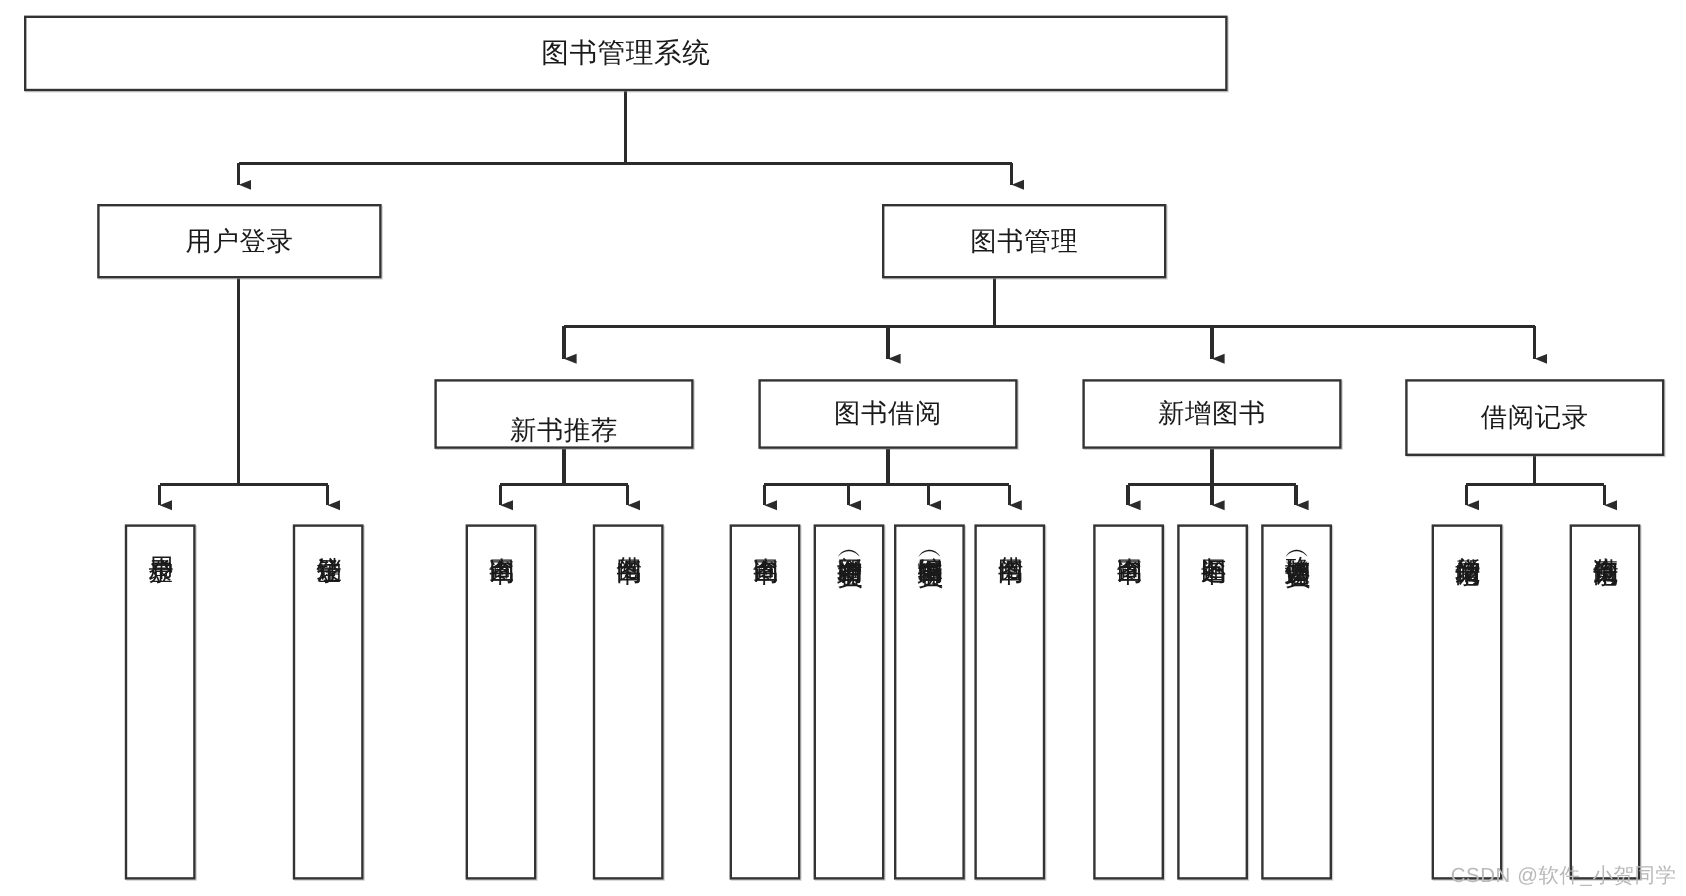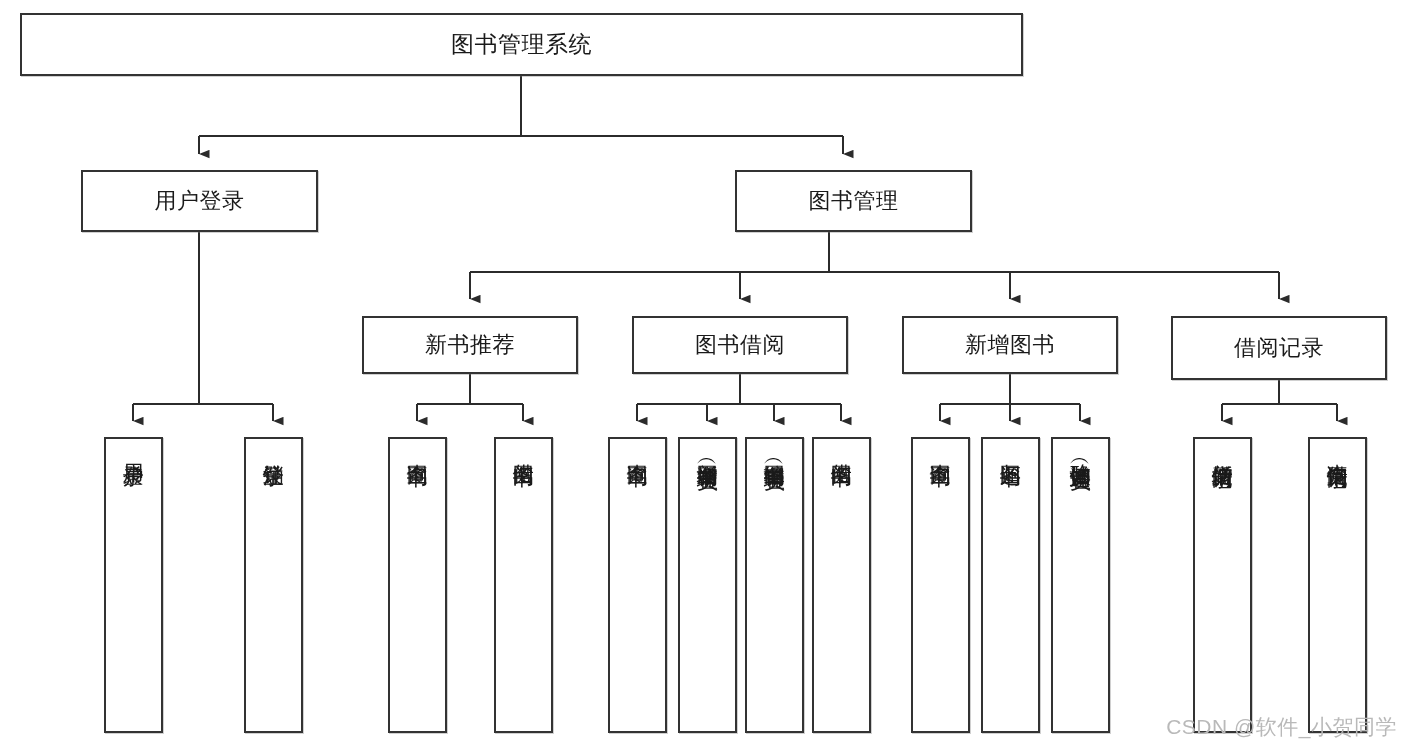--- a/index.html
+++ b/index.html
@@ -62,21 +62,21 @@
     text-orientation: upright;
     font-size: 21px;
     line-height: 1.12;
     letter-spacing: 1px;
     white-space: nowrap;
   }
   #watermark {
     position: absolute;
     right: 8px;
     bottom: 6px;
-    font-size: 21px;
+    font-size: 17px;
     color: #b9b9b9;
     letter-spacing: 0.5px;
     user-select: none;
     white-space: nowrap;
   }
 </style>
 </head>
 <body>
 
 <div id="diagram-root">
@@ -136,21 +136,21 @@
   </div>
 
   <div class="node horiz" style="left:81px; top:170px; width:237px; height:62px;">
     <span class="label">用户登录</span>
   </div>
 
   <div class="node horiz" style="left:711px; top:170px; width:237px; height:62px;margin-left:24px;">
     <span class="label">图书管理</span>
   </div>
 
-  <div class="node horiz" style="left:362px; top:316px; width:216px; height:58px;">
+  <div class="node horiz" style="left:362px; top:316px; width:216px; height:58px;align-items:flex-end;">
     <span class="label">新书推荐</span>
   </div>
 
   <div class="node horiz" style="left:632px; top:316px; width:216px; height:58px;">
     <span class="label">图书借阅</span>
   </div>
 
   <div class="node horiz" style="left:902px; top:316px; width:216px; height:58px;">
     <span class="label">新增图书</span>
   </div>

